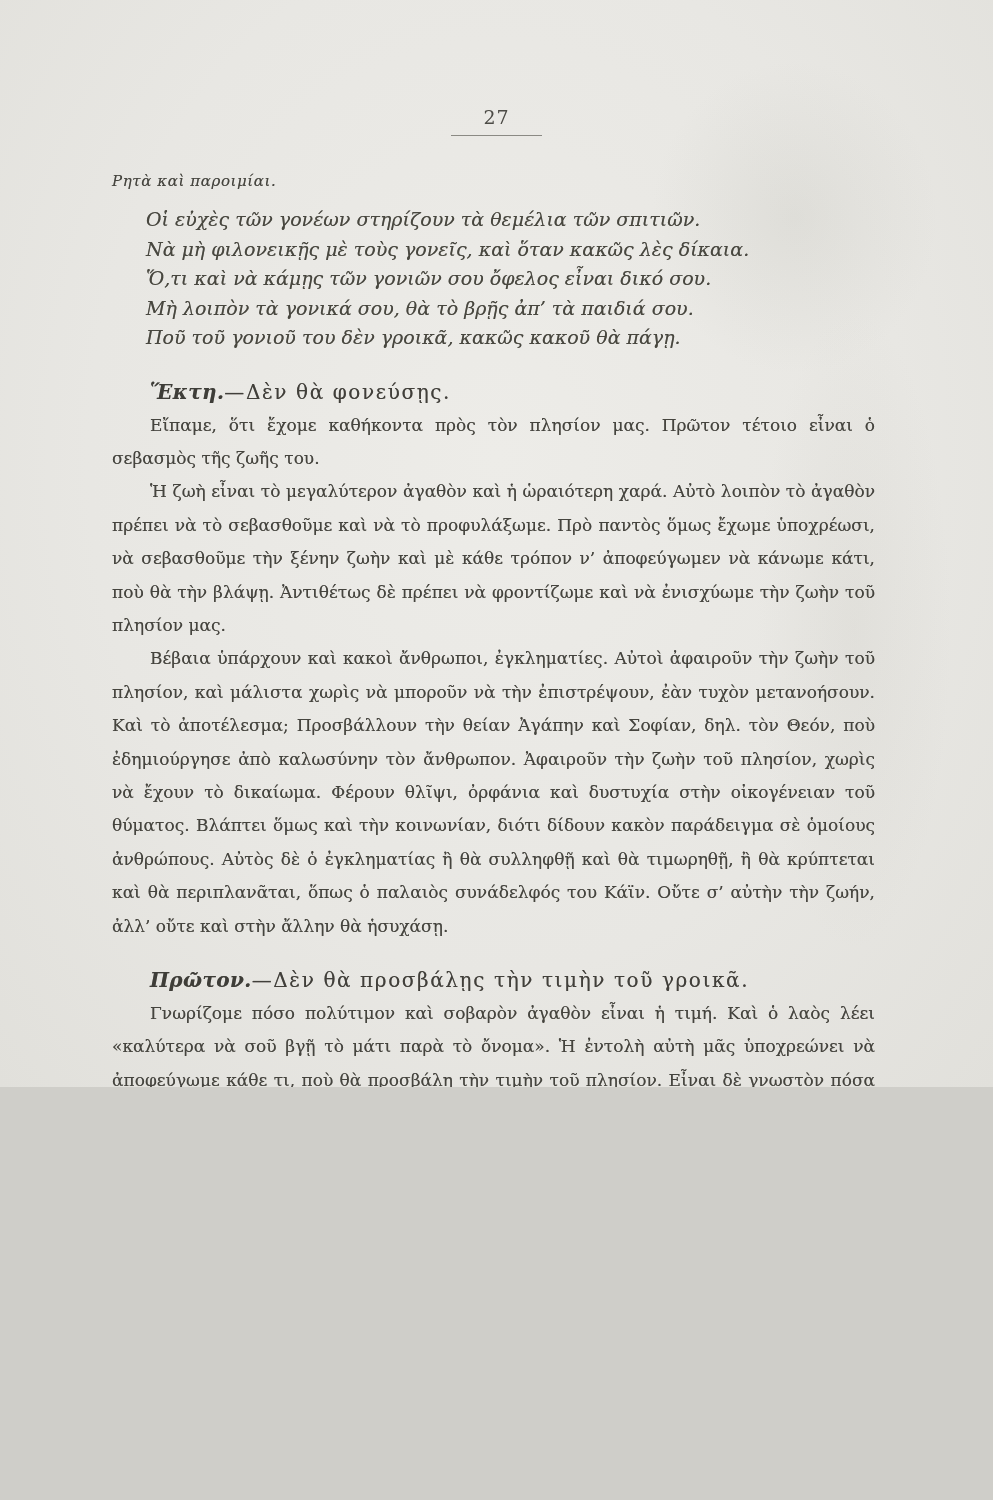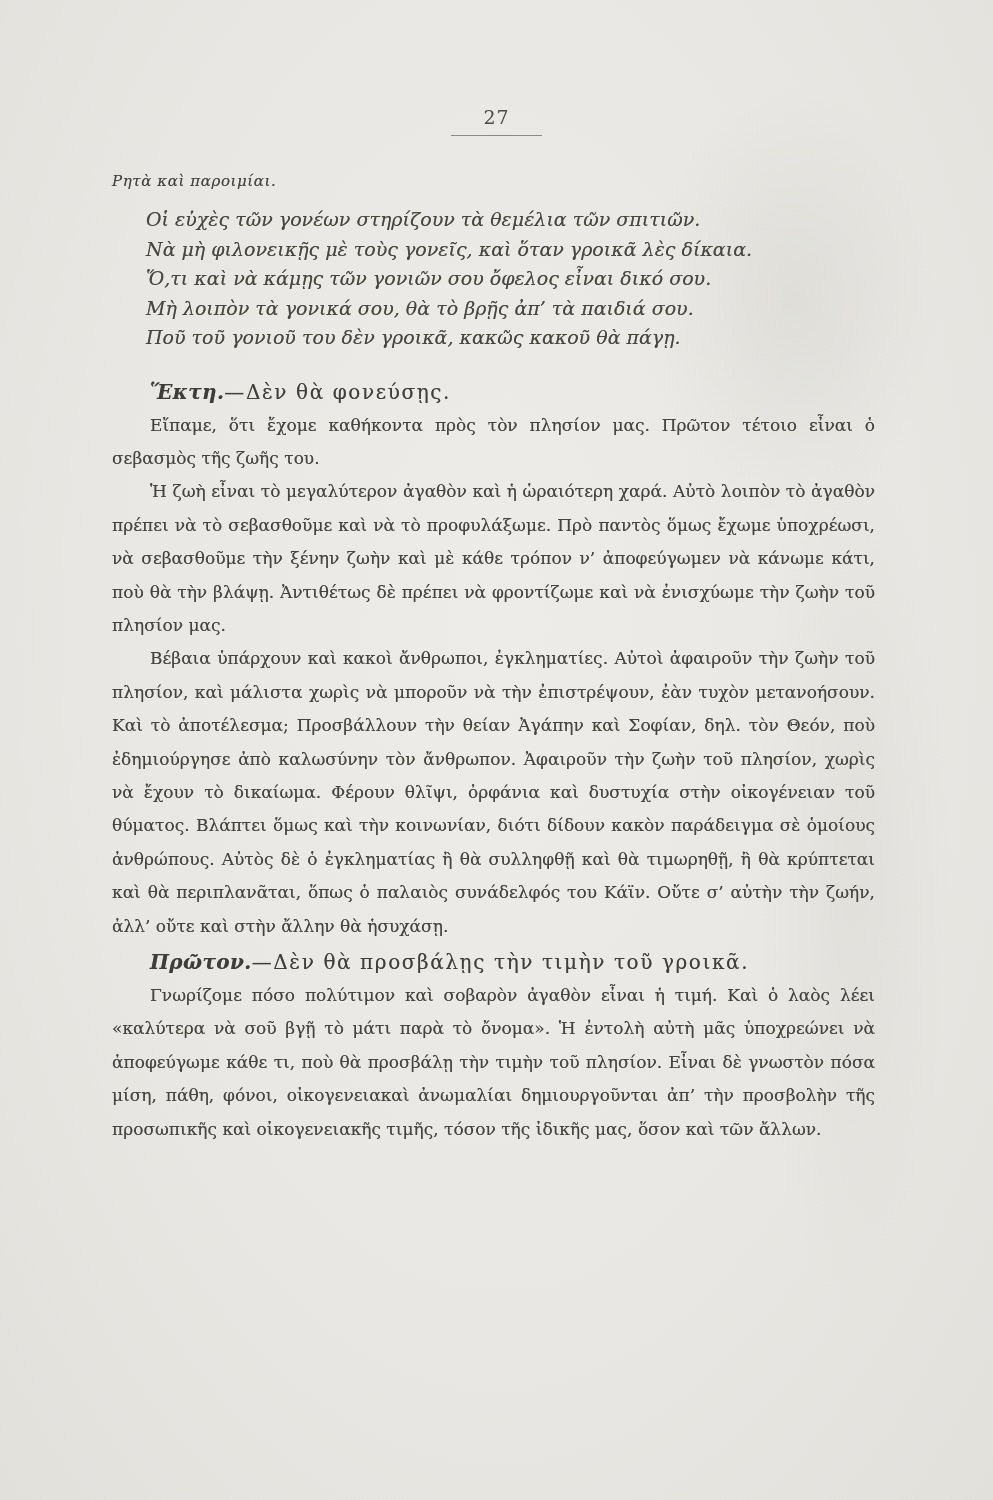--- a/index.html
+++ b/index.html
@@ -3,21 +3,21 @@
 <meta charset="utf-8">
 <title>27</title>
 <style>
   * { margin: 0; padding: 0; box-sizing: border-box; }
   html, body { background: #cfcec9; }
   body { font-family: "DejaVu Serif", "Liberation Serif", serif; }
 
   .sheet {
     position: relative;
     width: 993px;
-    height: 1500px;
+    height: 1087px;
     margin: 0 auto;
     overflow: hidden;
     color: #45443f;
     background:
       radial-gradient(closest-side at 80% 20%, rgba(186,186,177,0.22), transparent 72%) no-repeat,
       radial-gradient(closest-side at 86% 58%, rgba(190,188,179,0.18), transparent 70%) no-repeat,
       radial-gradient(ellipse at 50% 42%, #edecE8 0%, #e8e7e3 58%, #e1e0db 100%);
   }
 
   .page-header { padding-top: 106px; text-align: center; }
@@ -49,21 +49,21 @@
     font-size: 19px;
     line-height: 29.5px;
     white-space: nowrap;
     color: #48473f;
   }
 
   .cmd-heading {
     text-indent: 38px;
     font-size: 20px;
     line-height: 34px;
-    margin-top: 2px;
+    margin-top: 20px;
   }
   .cmd-title {
     font-weight: bold;
     font-style: italic;
     letter-spacing: 0.4px;
     color: #3e3d38;
   }
   .cmd-text {
     letter-spacing: 1.6px;
     color: #413f3a;
@@ -85,21 +85,21 @@
   <div class="page-header">
     <span class="page-number">27</span>
   </div>
 
   <div class="content">
 
     <h2 class="proverbs-heading">Ρητὰ καὶ παροιμίαι.</h2>
 
     <div class="proverbs">
       <p class="proverb">Οἱ εὐχὲς τῶν γονέων στηρίζουν τὰ θεμέλια τῶν σπιτιῶν.</p>
-      <p class="proverb">Νὰ μὴ φιλονεικῇς μὲ τοὺς γονεῖς, καὶ ὅταν γροικᾶ λὲς δίκαια.</p>
+      <p class="proverb">Νὰ μὴ φιλονεικῇς μὲ τοὺς γονεῖς, καὶ ὅταν κακῶς λὲς δίκαια.</p>
       <p class="proverb">Ὅ,τι καὶ νὰ κάμῃς τῶν γονιῶν σου ὄφελος εἶναι δικό σου.</p>
       <p class="proverb">Μὴ λοιπὸν τὰ γονικά σου, θὰ τὸ βρῇς ἀπ’ τὰ παιδιά σου.</p>
       <p class="proverb">Ποῦ τοῦ γονιοῦ του δὲν γροικᾶ, κακῶς κακοῦ θὰ πάγῃ.</p>
     </div>
 
     <p class="cmd-heading"><span class="cmd-title">Ἕκτη.</span><span class="cmd-text">—Δὲν θὰ φονεύσῃς.</span></p>
 
     <p class="para">Εἴπαμε, ὅτι ἔχομε καθήκοντα πρὸς τὸν πλησίον μας. Πρῶτον τέτοιο εἶναι ὁ σεβασμὸς τῆς ζωῆς του.</p>
     <p class="para">Ἡ ζωὴ εἶναι τὸ μεγαλύτερον ἀγαθὸν καὶ ἡ ὡραιότερη χαρά. Αὐτὸ λοιπὸν τὸ ἀγαθὸν πρέπει νὰ τὸ σεβασθοῦμε καὶ νὰ τὸ προφυλάξωμε. Πρὸ παντὸς ὅμως ἔχωμε ὑποχρέωσι, νὰ σεβασθοῦμε τὴν ξένην ζωὴν καὶ μὲ κάθε τρόπον ν’ ἀποφεύγωμεν νὰ κάνωμε κάτι, ποὺ θὰ τὴν βλάψῃ. Ἀντιθέτως δὲ πρέπει νὰ φροντίζωμε καὶ νὰ ἐνισχύωμε τὴν ζωὴν τοῦ πλησίον μας.</p>
     <p class="para">Βέβαια ὑπάρχουν καὶ κακοὶ ἄνθρωποι, ἐγκληματίες. Αὐτοὶ ἀφαιροῦν τὴν ζωὴν τοῦ πλησίον, καὶ μάλιστα χωρὶς νὰ μποροῦν νὰ τὴν ἐπιστρέψουν, ἐὰν τυχὸν μετανοήσουν. Καὶ τὸ ἀποτέλεσμα; Προσβάλλουν τὴν θείαν Ἀγάπην καὶ Σοφίαν, δηλ. τὸν Θεόν, ποὺ ἐδημιούργησε ἀπὸ καλωσύνην τὸν ἄνθρωπον. Ἀφαιροῦν τὴν ζωὴν τοῦ πλησίον, χωρὶς νὰ ἔχουν τὸ δικαίωμα. Φέρουν θλῖψι, ὀρφάνια καὶ δυστυχία στὴν οἰκογένειαν τοῦ θύματος. Βλάπτει ὅμως καὶ τὴν κοινωνίαν, διότι δίδουν κακὸν παράδειγμα σὲ ὁμοίους ἀνθρώπους. Αὐτὸς δὲ ὁ ἐγκληματίας ἢ θὰ συλληφθῇ καὶ θὰ τιμωρηθῇ, ἢ θὰ κρύπτεται καὶ θὰ περιπλανᾶται, ὅπως ὁ παλαιὸς συνάδελφός του Κάϊν. Οὔτε σ’ αὐτὴν τὴν ζωήν, ἀλλ’ οὔτε καὶ στὴν ἄλλην θὰ ἡσυχάσῃ.</p>

